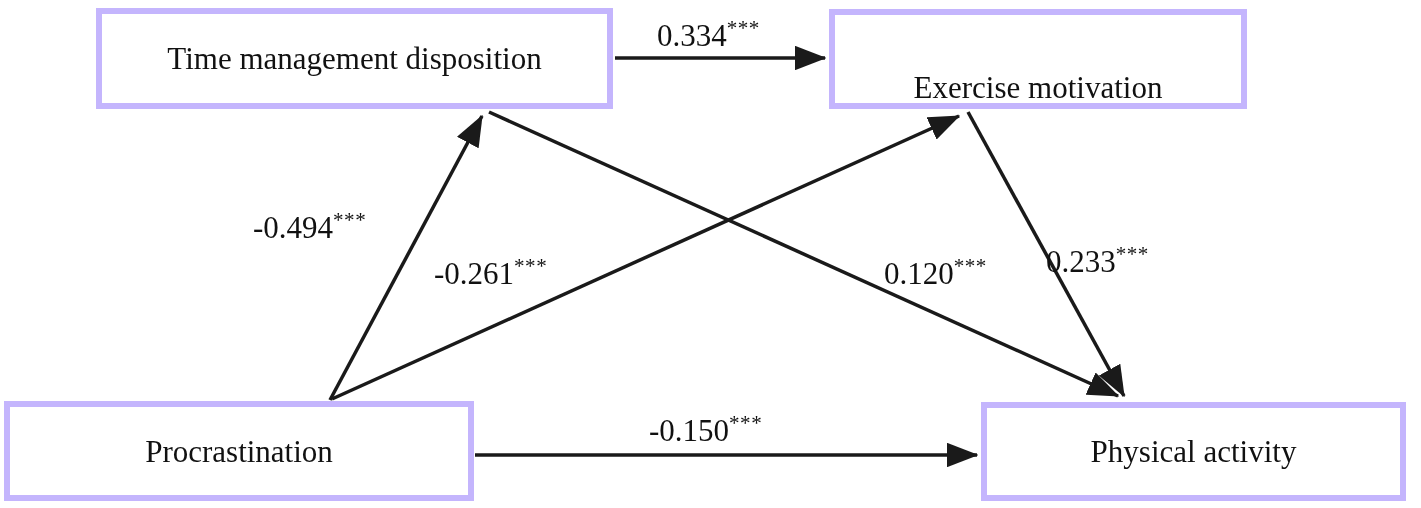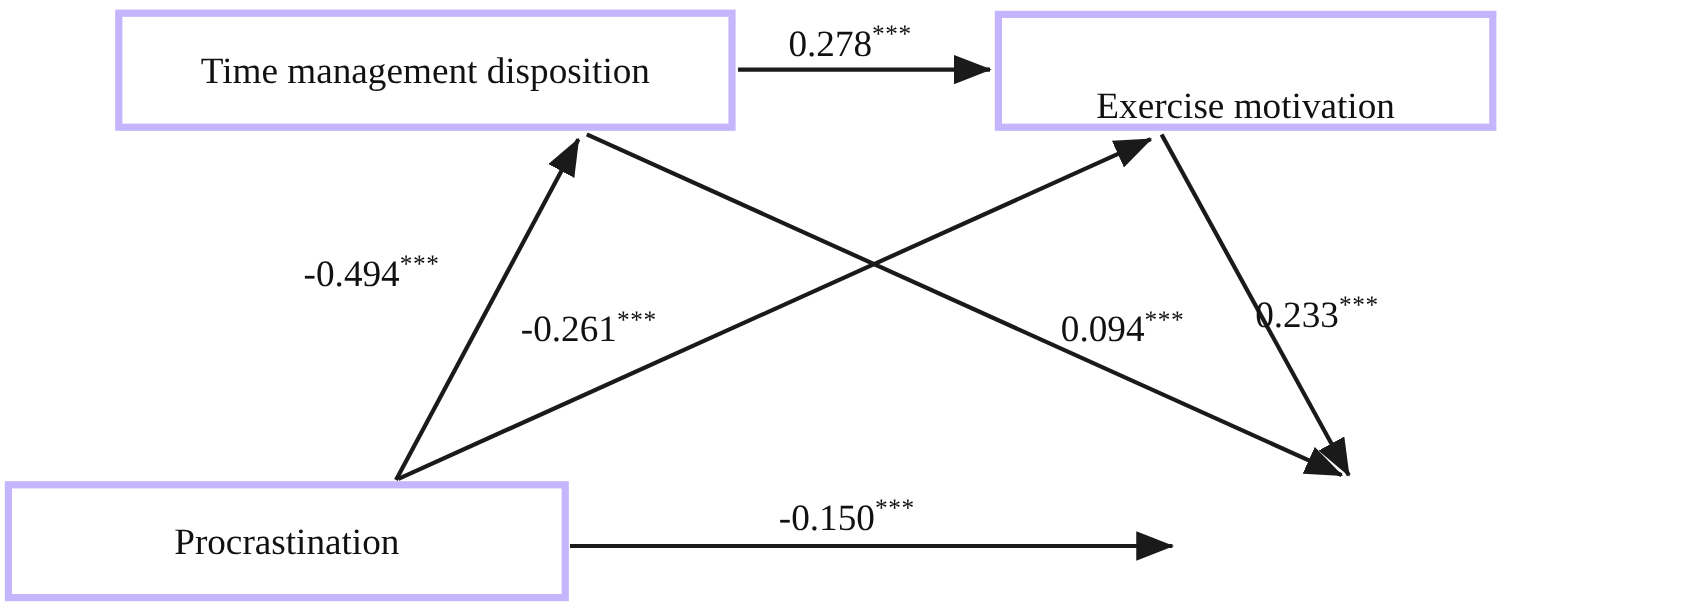--- a/index.html
+++ b/index.html
@@ -84,38 +84,41 @@
   </div>
 
   <div class="node-box" style="left:829px; top:9px; width:418px; height:100px;align-items:flex-end;">
     <span class="node-label">Exercise motivation</span>
   </div>
 
   <div class="node-box" style="left:4px; top:401px; width:470px; height:100px;">
     <span class="node-label">Procrastination</span>
   </div>
 
+  <div class="node-box" style="left:981px; top:402px; width:425px; height:99px;">
+    <span class="node-label">Physical activity</span>
+  </div>
 
   <div class="edge-label" style="left:657px; top:18px;">
-    <span>0.278</span><span class="stars">***</span>
+    <span>0.334</span><span class="stars">***</span>
   </div>
 
   <div class="edge-label" style="left:253px; top:210px;">
     <span>-0.494</span><span class="stars">***</span>
   </div>
 
   <div class="edge-label" style="left:434px; top:256px;text-align:right;">
     <span>-0.261</span><span class="stars">***</span>
   </div>
 
   <div class="edge-label" style="left:1046px; top:200px;margin-top:44px;">
     <span>0.233</span><span class="stars">***</span>
   </div>
 
   <div class="edge-label" style="left:884px; top:256px;">
-    <span>0.094</span><span class="stars">***</span>
+    <span>0.120</span><span class="stars">***</span>
   </div>
 
   <div class="edge-label" style="left:649px; top:413px;">
     <span>-0.150</span><span class="stars">***</span>
   </div>
 
 </div>
 
 </body></html>

